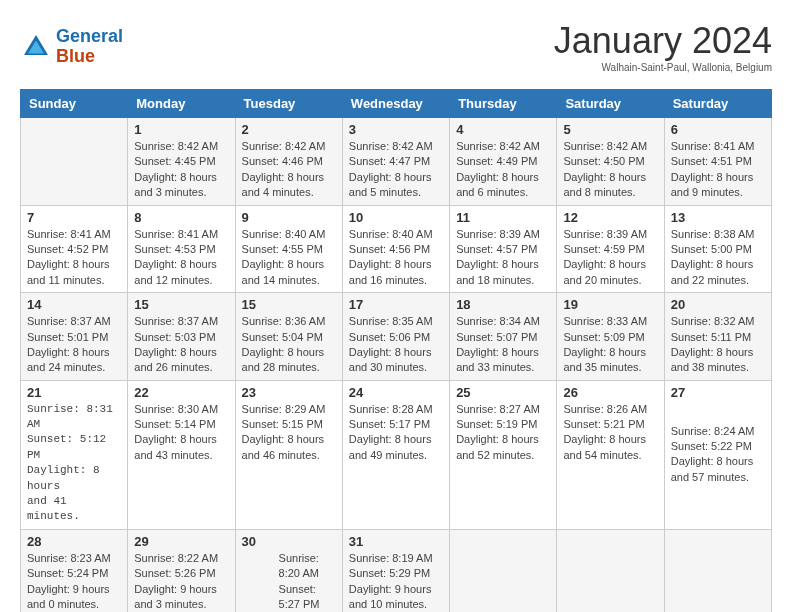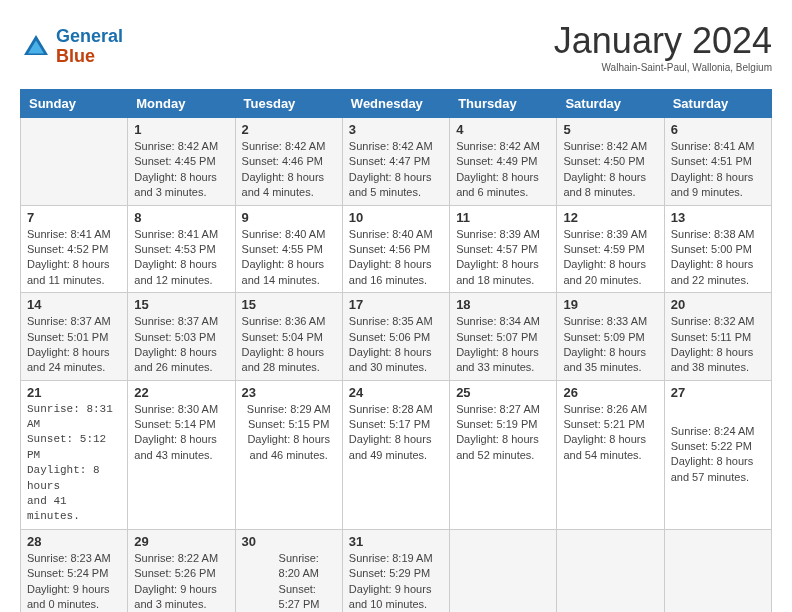--- a/index.html
+++ b/index.html
@@ -279,21 +279,21 @@
         </td>
         <td>
           <span class="day-number">22</span>
           <div class="day-info" style="white-space: pre-line;">Sunrise: 8:30 AM
 Sunset: 5:14 PM
 Daylight: 8 hours
 and 43 minutes.</div>
         </td>
         <td>
           <span class="day-number">23</span>
-          <div class="day-info" style="white-space: pre-line; text-align: center;">Sunrise: 8:29 AM
+          <div class="day-info" style="white-space: pre-line;">Sunrise: 8:29 AM
 Sunset: 5:15 PM
 Daylight: 8 hours
 and 46 minutes.</div>
         </td>
         <td>
           <span class="day-number">24</span>
           <div class="day-info" style="white-space: pre-line;">Sunrise: 8:28 AM
 Sunset: 5:17 PM
 Daylight: 8 hours
 and 49 minutes.</div>

